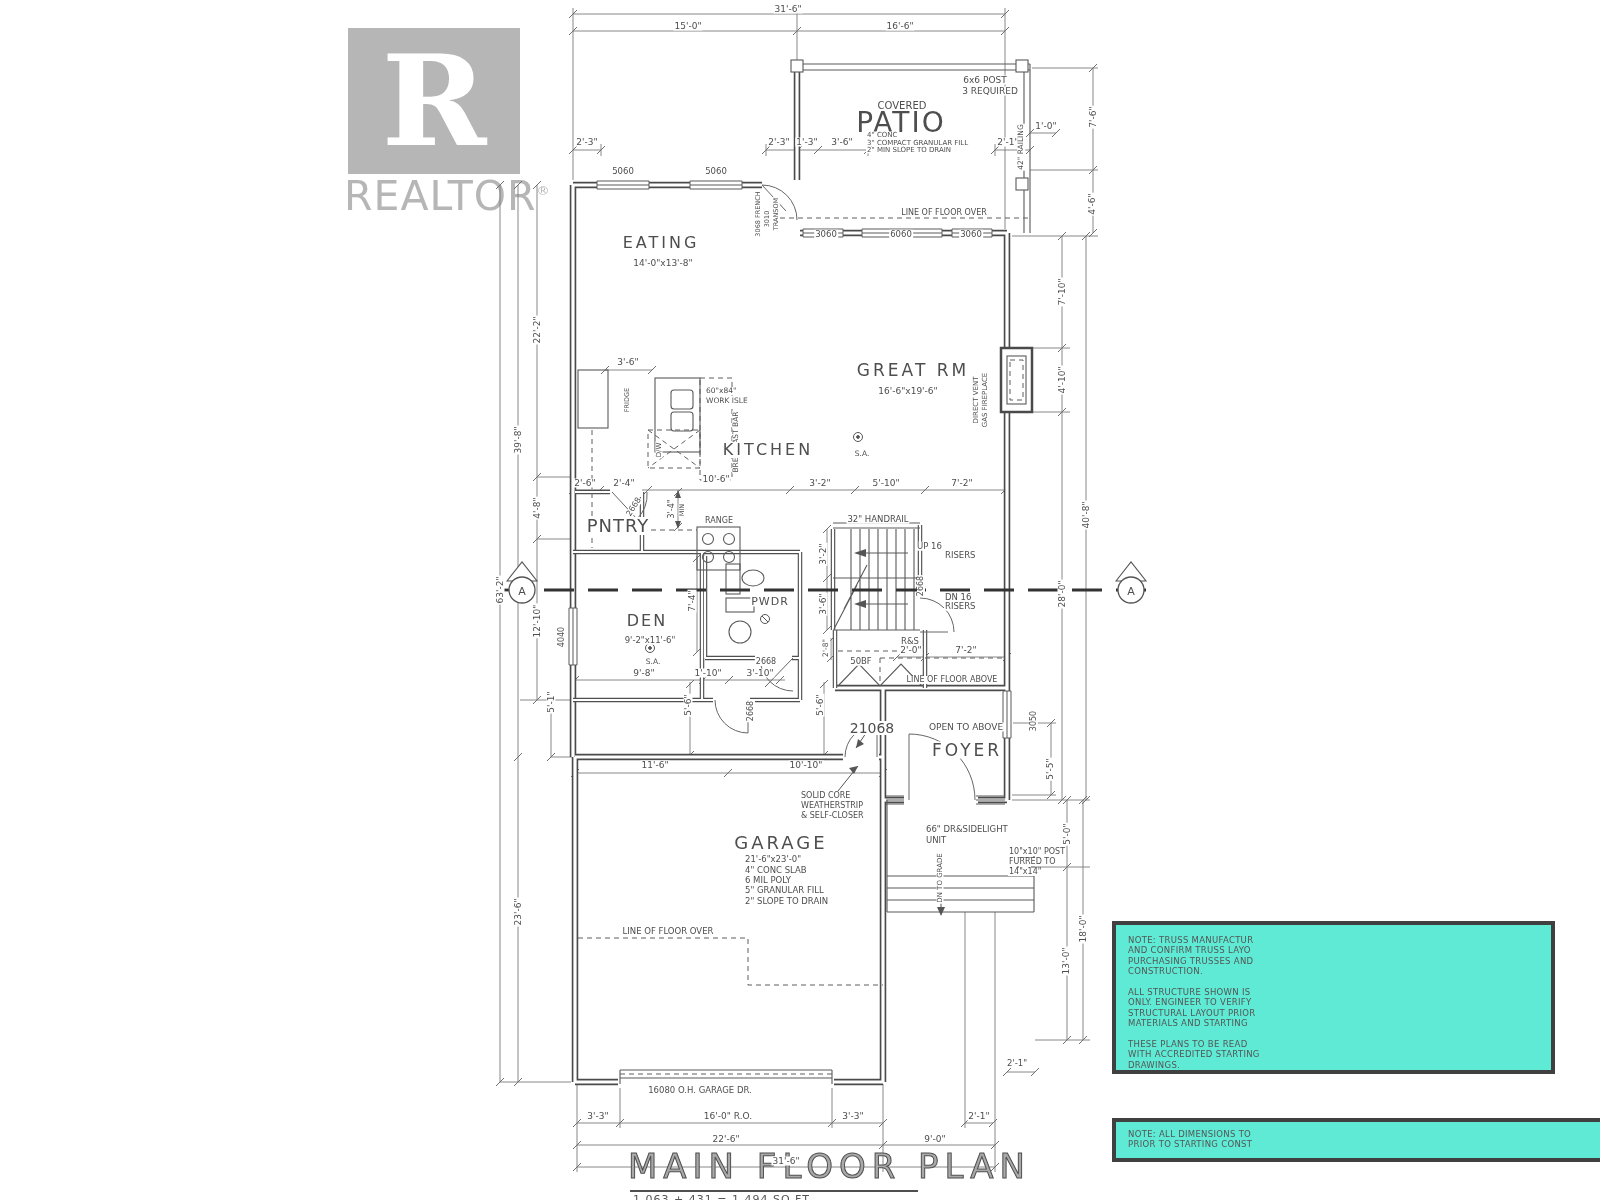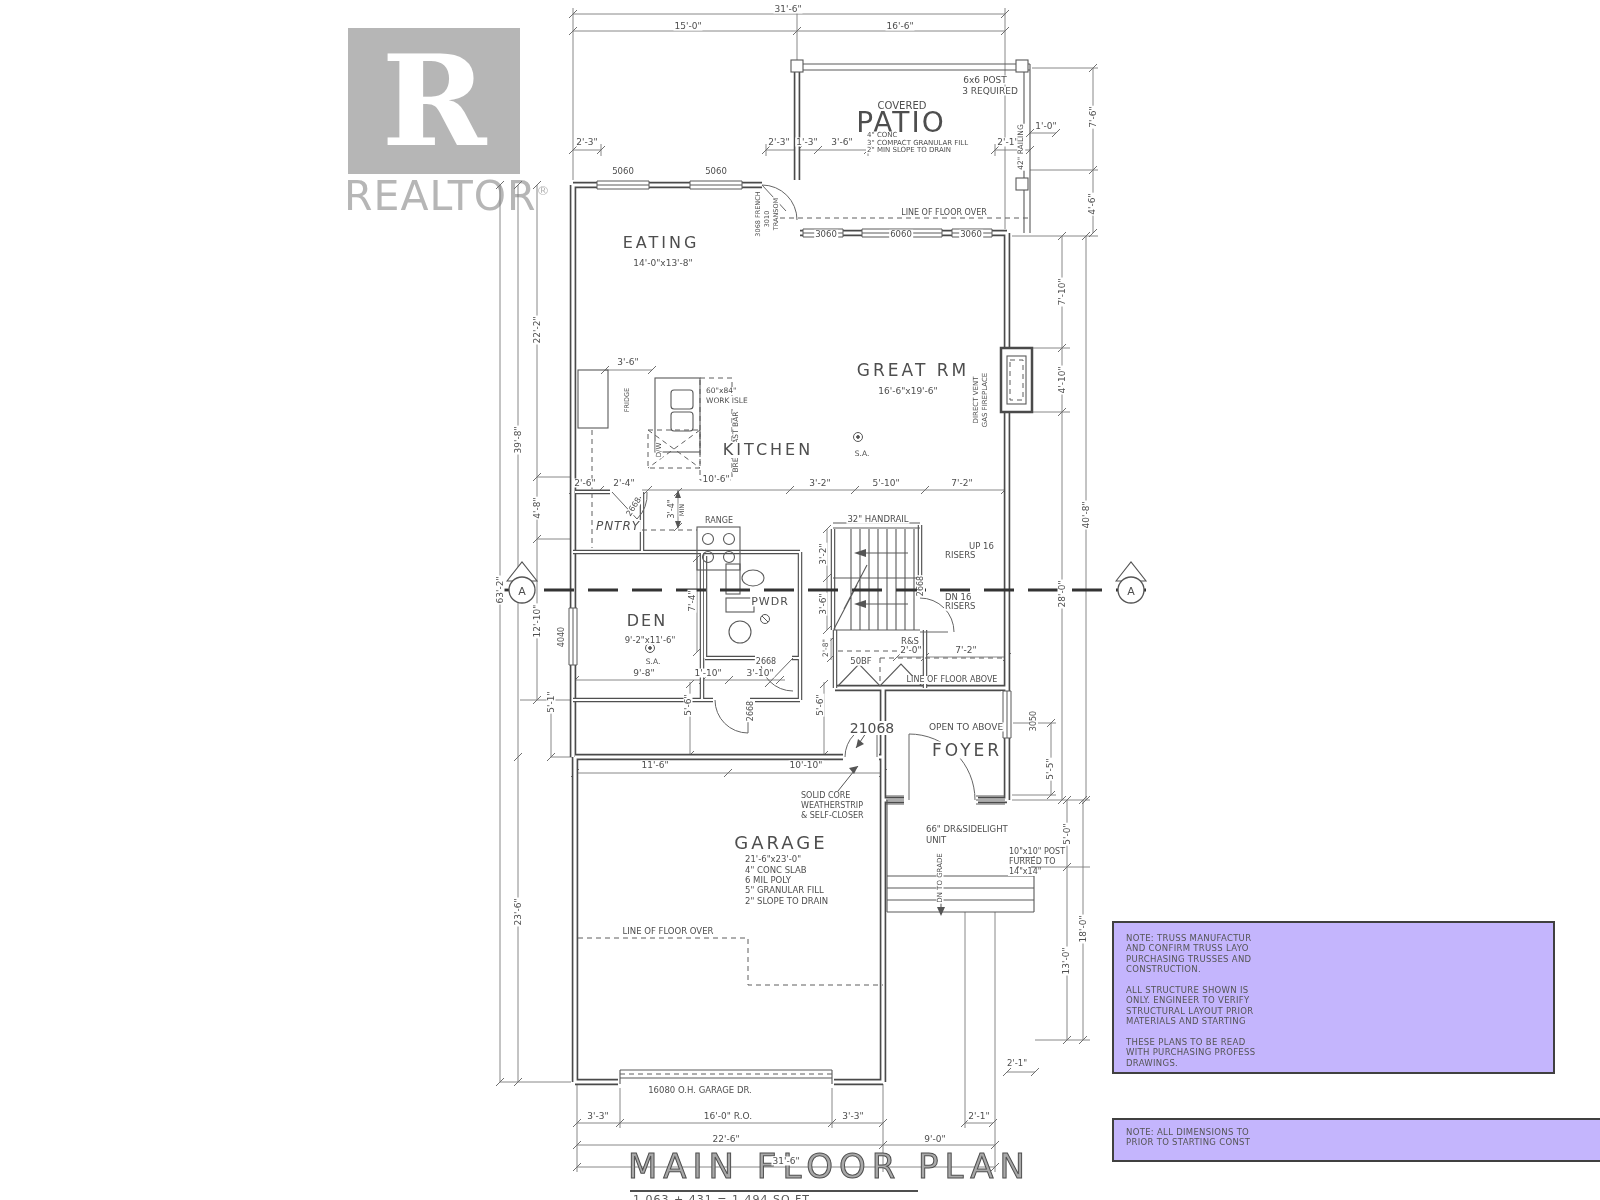--- a/index.html
+++ b/index.html
@@ -12,21 +12,21 @@
   .logo-box{position:absolute;left:348px;top:28px;width:172px;height:146px;background:#b6b6b6;
             display:flex;align-items:center;justify-content:center;z-index:0;}
   .logo-r{font-size:126px;font-weight:bold;color:#fff;font-family:"DejaVu Serif",serif;line-height:1;}
   .logo-word{position:absolute;left:344px;top:172px;width:220px;font-size:41px;color:#b6b6b6;
              letter-spacing:1px;z-index:0;}
   .logo-word sup{font-size:13px;}
   .main-title{position:absolute;left:628px;top:1146px;width:292px;text-align:center;font-size: 34px;
               letter-spacing:6px;white-space:nowrap;color:#a9a9a9;-webkit-text-stroke:1px #4f4f4f;z-index:4;}
   .title-underline{position:absolute;left:630px;top:1190px;width:288px;height:2px;background:#4f4f4f;z-index:4;}
   .title-sub{position:absolute;left:633px;top:1193px;font-size:11px;color:#555;letter-spacing:1px;z-index:4;}
-  .note-box{position:absolute;border:2px solid #404040;background:#c4b5fd;z-index:3;}
+  .note-box{position:absolute;border:4px solid #404040;background:#5eead4;z-index:3;}
   #note-box-1{left:1112px;top:921px;width:443px;height:153px;padding:10px 0 0 12px;box-sizing:border-box;}
   #note-box-2{left:1112px;top:1118px;width:533px;height:44px;padding:7px 0 0 12px;box-sizing:border-box;}
   .note-line{font-size:8.5px;line-height:10.4px;color:#555;letter-spacing:0.3px;white-space:pre;}
 </style>
 </head>
 <body>
 
 <div class="logo-box">
   <span class="logo-r">R</span>
 </div>
@@ -181,24 +181,24 @@
     <span class="lb" style="left: 862px; top: 454px; font-size: 7.5px; transform: translate(-50%, -50%);">S.A.</span>
     <span class="lb" style="left: 585px; top: 483px; font-size: 9px; transform: translate(-50%, -50%);">2'-6"</span>
     <span class="lb" style="left: 624px; top: 483px; font-size: 9px; transform: translate(-50%, -50%);">2'-4"</span>
     <span class="lb" style="left: 716px; top: 479px; font-size: 9px; transform: translate(-50%, -50%);">10'-6"</span>
     <span class="lb" style="left: 820px; top: 483px; font-size: 9px; transform: translate(-50%, -50%);">3'-2"</span>
     <span class="lb" style="left: 886px; top: 483px; font-size: 9px; transform: translate(-50%, -50%);">5'-10"</span>
     <span class="lb" style="left: 962px; top: 483px; font-size: 9px; transform: translate(-50%, -50%);">7'-2"</span>
     <span class="lb" style="left: 672px; top: 509px; font-size: 8px; transform: translate(-50%, -50%) rotate(-90deg);">3'-4"</span>
     <span class="lb" style="left: 682px; top: 510px; font-size: 6.5px; transform: translate(-50%, -50%) rotate(-90deg);">MIN</span>
     <span class="lb" style="left: 719px; top: 521px; font-size: 8px; transform: translate(-50%, -50%);">RANGE</span>
-    <span class="lb" style="left: 618px; top: 526px; font-size: 12px; letter-spacing: 1px; transform: translate(-50%, -50%); font-style: italic;">PNTRY</span>
+    <span class="lb" style="left: 618px; top: 526px; font-size: 18px; letter-spacing: 1px; transform: translate(-50%, -50%);">PNTRY</span>
     <span class="lb" style="left: 634px; top: 507px; font-size: 8px; transform: translate(-50%, -50%) rotate(-57deg);">2668</span>
     <span class="lb" style="left: 878px; top: 519px; font-size: 8.5px; transform: translate(-50%, -50%);">32" HANDRAIL</span>
-    <span class="lb" style="left: 968px; top: 546px; font-size: 8.5px; transform: translate(0px, -50%);">UP 16</span>
+    <span class="lb" style="left: 916px; top: 546px; font-size: 8.5px; transform: translate(0px, -50%);">UP 16</span>
     <span class="lb" style="left: 944px; top: 555px; font-size: 8.5px; transform: translate(0px, -50%);">RISERS</span>
     <span class="lb" style="left: 944px; top: 597px; font-size: 8.5px; transform: translate(0px, -50%);">DN 16</span>
     <span class="lb" style="left: 944px; top: 606px; font-size: 8.5px; transform: translate(0px, -50%);">RISERS</span>
     <span class="lb" style="left: 921px; top: 586px; font-size: 8px; transform: translate(-50%, -50%) rotate(-90deg);">2668</span>
     <span class="lb" style="left: 823px; top: 554px; font-size: 9px; transform: translate(-50%, -50%) rotate(-90deg);">3'-2"</span>
     <span class="lb" style="left: 823px; top: 604px; font-size: 9px; transform: translate(-50%, -50%) rotate(-90deg);">3'-6"</span>
     <span class="lb" style="left: 770px; top: 601px; font-size: 11px; letter-spacing: 1px; transform: translate(-50%, -50%);">PWDR</span>
     <span class="lb" style="left: 647px; top: 621px; font-size: 16px; letter-spacing: 2px; transform: translate(-50%, -50%);">DEN</span>
     <span class="lb" style="left: 650px; top: 640px; font-size: 8.5px; transform: translate(-50%, -50%);">9'-2"x11'-6"</span>
     <span class="lb" style="left: 653px; top: 662px; font-size: 7.5px; transform: translate(-50%, -50%);">S.A.</span>
@@ -262,21 +262,21 @@
       <div class="note-line">AND CONFIRM TRUSS LAYO</div>
       <div class="note-line">PURCHASING TRUSSES AND</div>
       <div class="note-line">CONSTRUCTION.</div>
       <div class="note-line">&nbsp;</div>
       <div class="note-line">ALL STRUCTURE SHOWN IS</div>
       <div class="note-line">ONLY. ENGINEER TO VERIFY</div>
       <div class="note-line">STRUCTURAL LAYOUT PRIOR</div>
       <div class="note-line">MATERIALS AND STARTING</div>
       <div class="note-line">&nbsp;</div>
       <div class="note-line">THESE PLANS TO BE READ</div>
-      <div class="note-line">WITH PURCHASING PROFESS</div>
+      <div class="note-line">WITH ACCREDITED STARTING</div>
       <div class="note-line">DRAWINGS.</div>
     </div>
 </div>
 <div class="note-box" id="note-box-2">
   <div id="note2">
       <div class="note-line">NOTE: ALL DIMENSIONS TO</div>
       <div class="note-line">PRIOR TO STARTING CONST</div>
     </div>
 </div>
 

